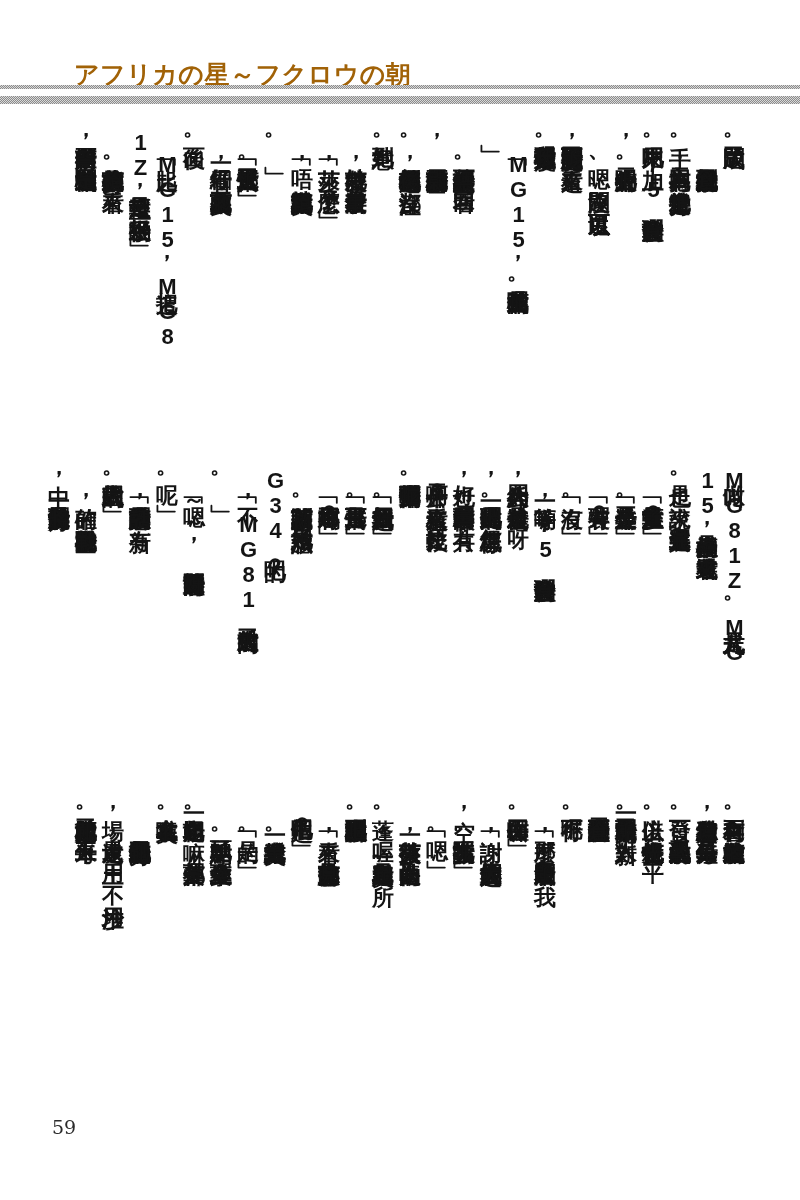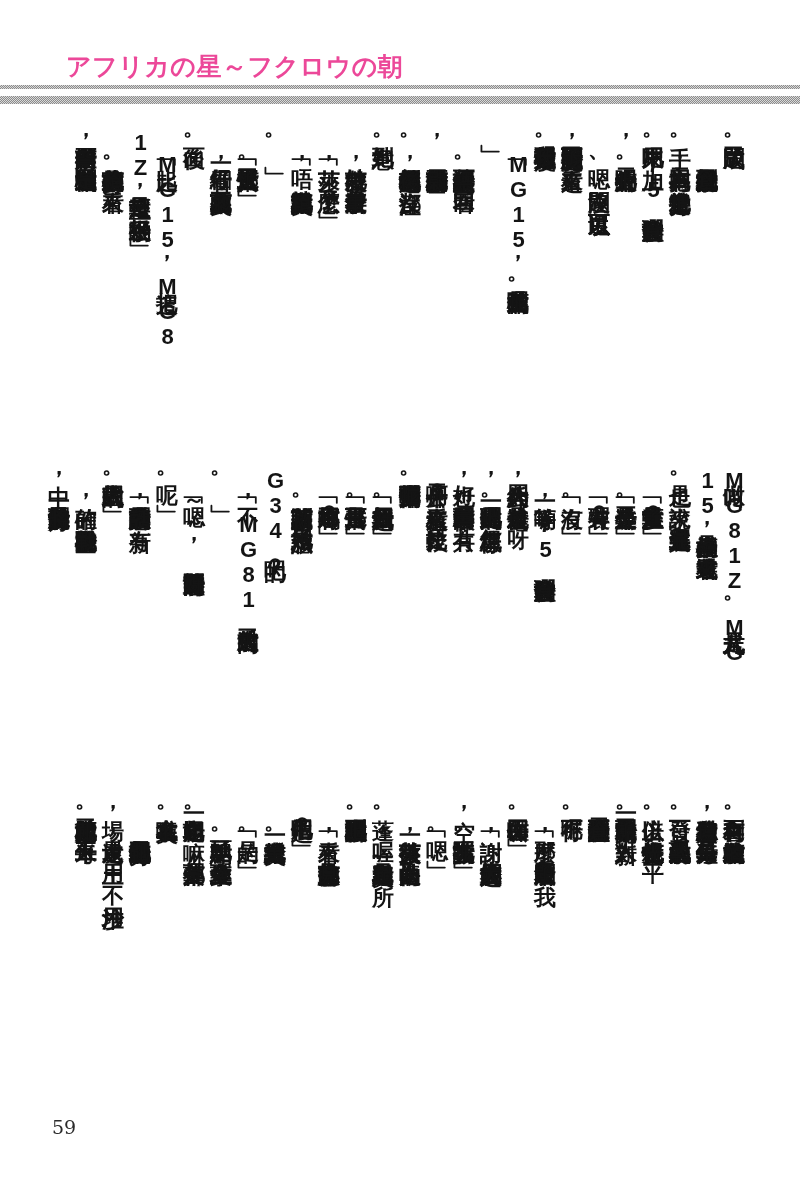--- a/index.html
+++ b/index.html
@@ -8,25 +8,25 @@
     background: #ffffff;
     position: relative;
     overflow: hidden;
     font-family: "Liberation Sans", "DejaVu Sans", sans-serif;
     color: #111111;
   }
   
   .title {
     position: absolute;
     left: 62px; top: 46px;
-    margin: 4px;
+    margin: 12px;
     font-size: 25px;
     font-weight: bold;
     letter-spacing: 0.5px;
-    color: #ec4899;
+    color: #a16207;
     white-space: nowrap;
   }
   .rule {
     position: absolute;
     left: 0; width: 800px;
     
     background: repeating-conic-gradient(#8b8b8b 0% 25%, #d9d9d9 0% 50%) 0 0 / 2px 2px;
   }
   .rule-thin  { top: 85px;  height: 4px; }
   .rule-thick { top: 96px;  height: 8px; }

